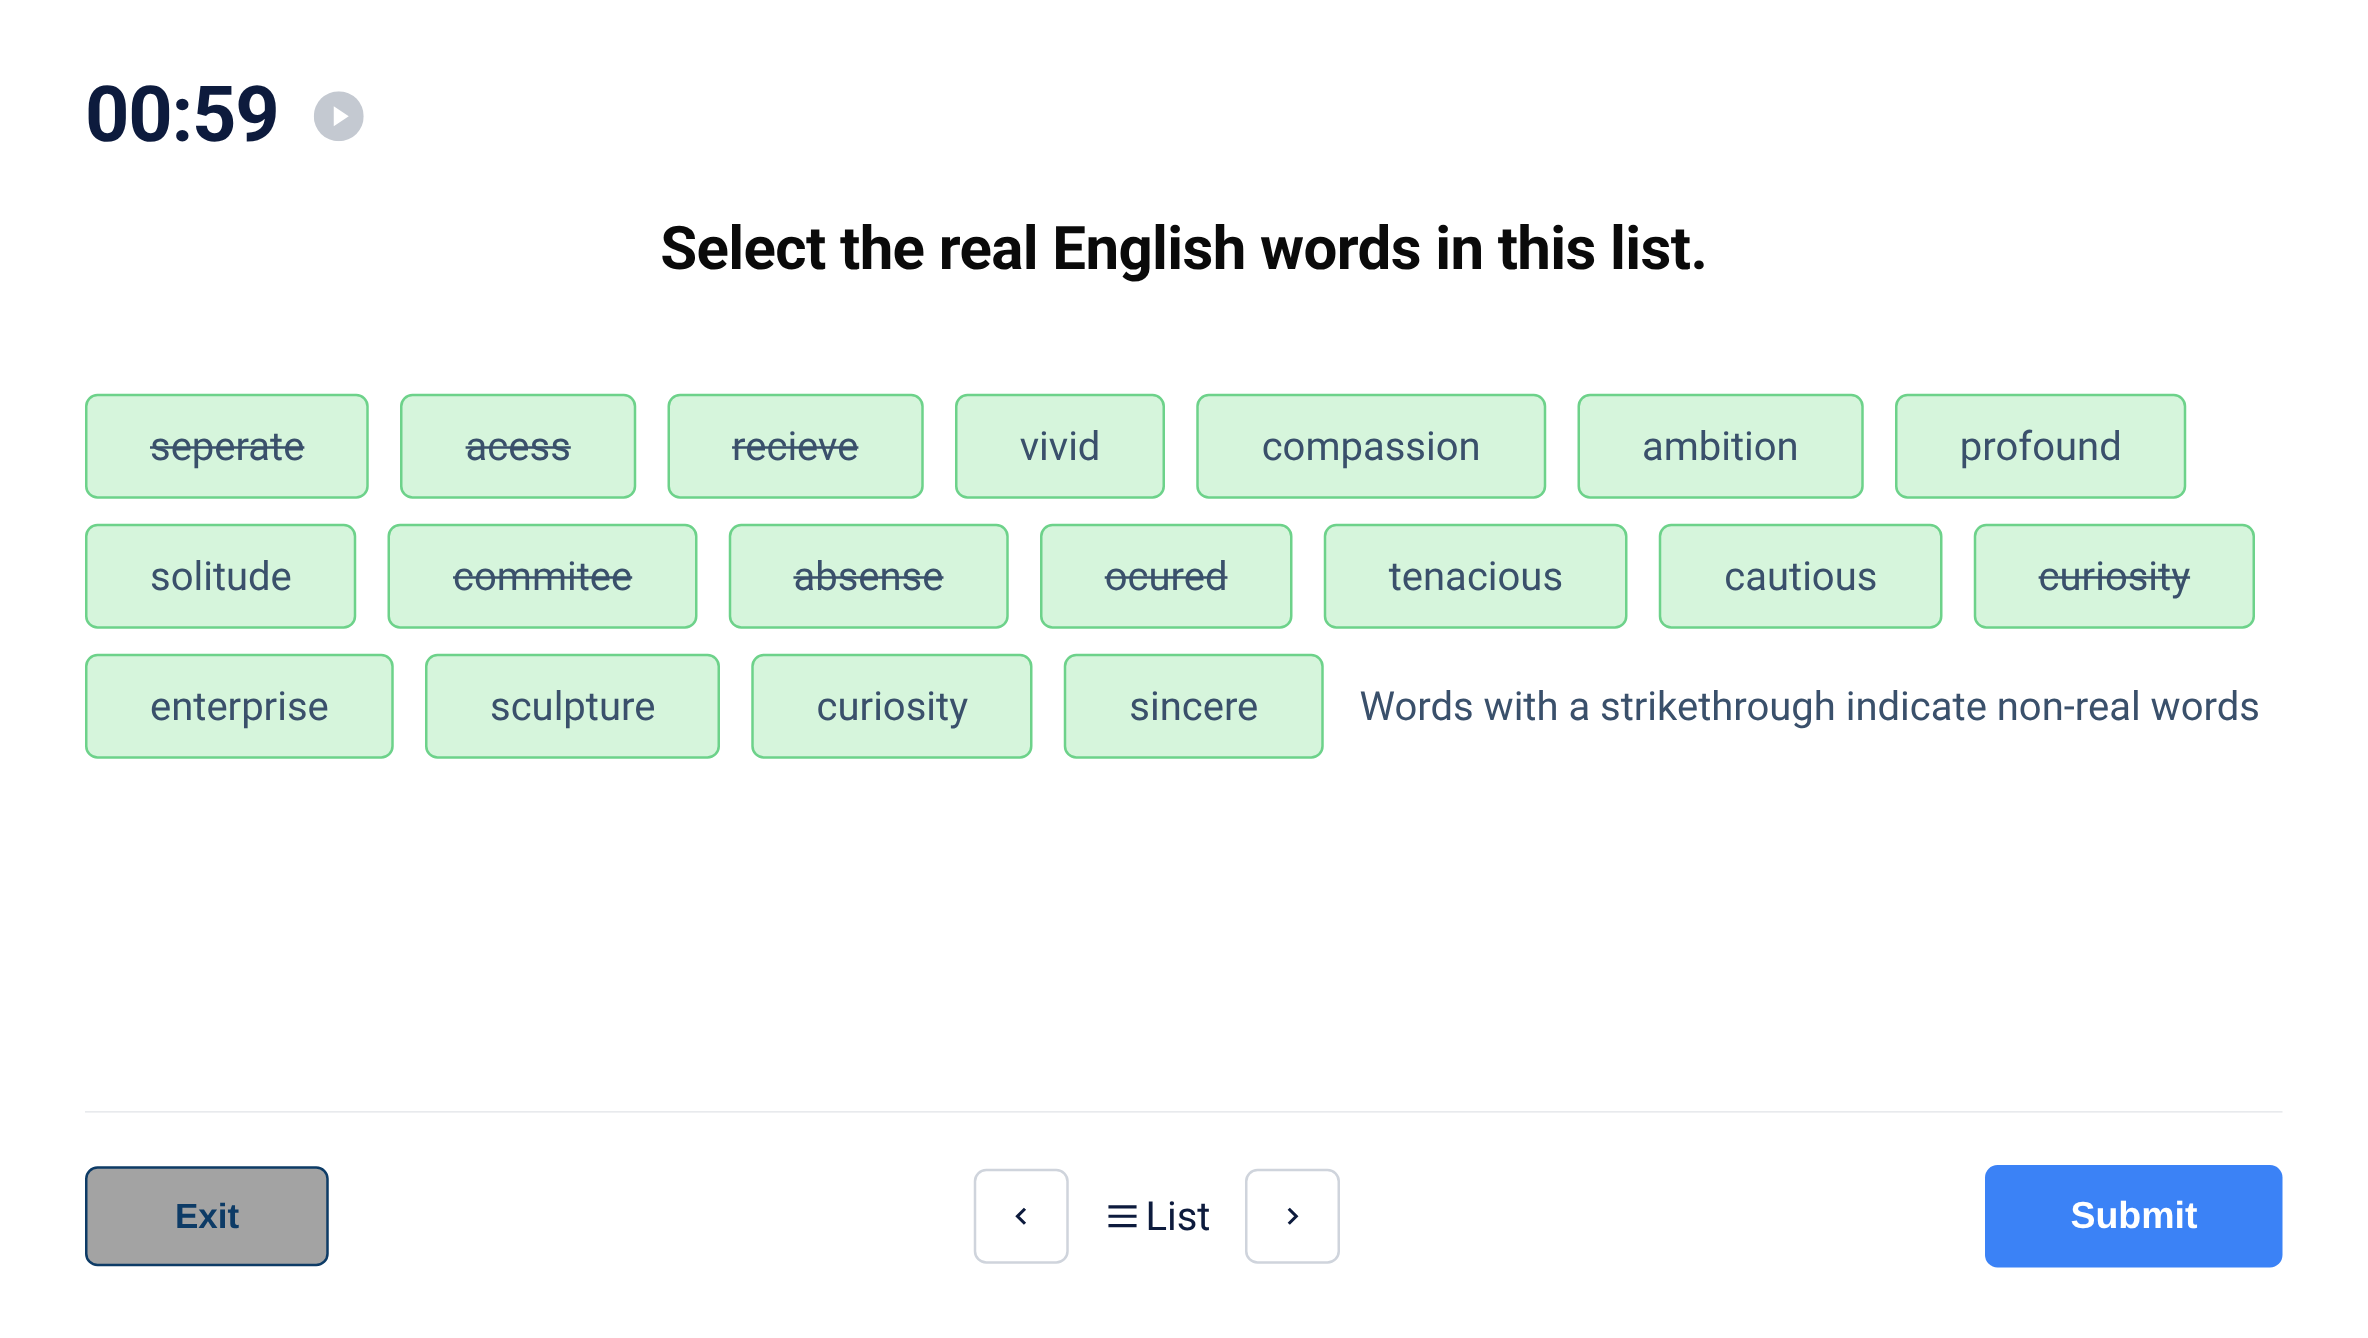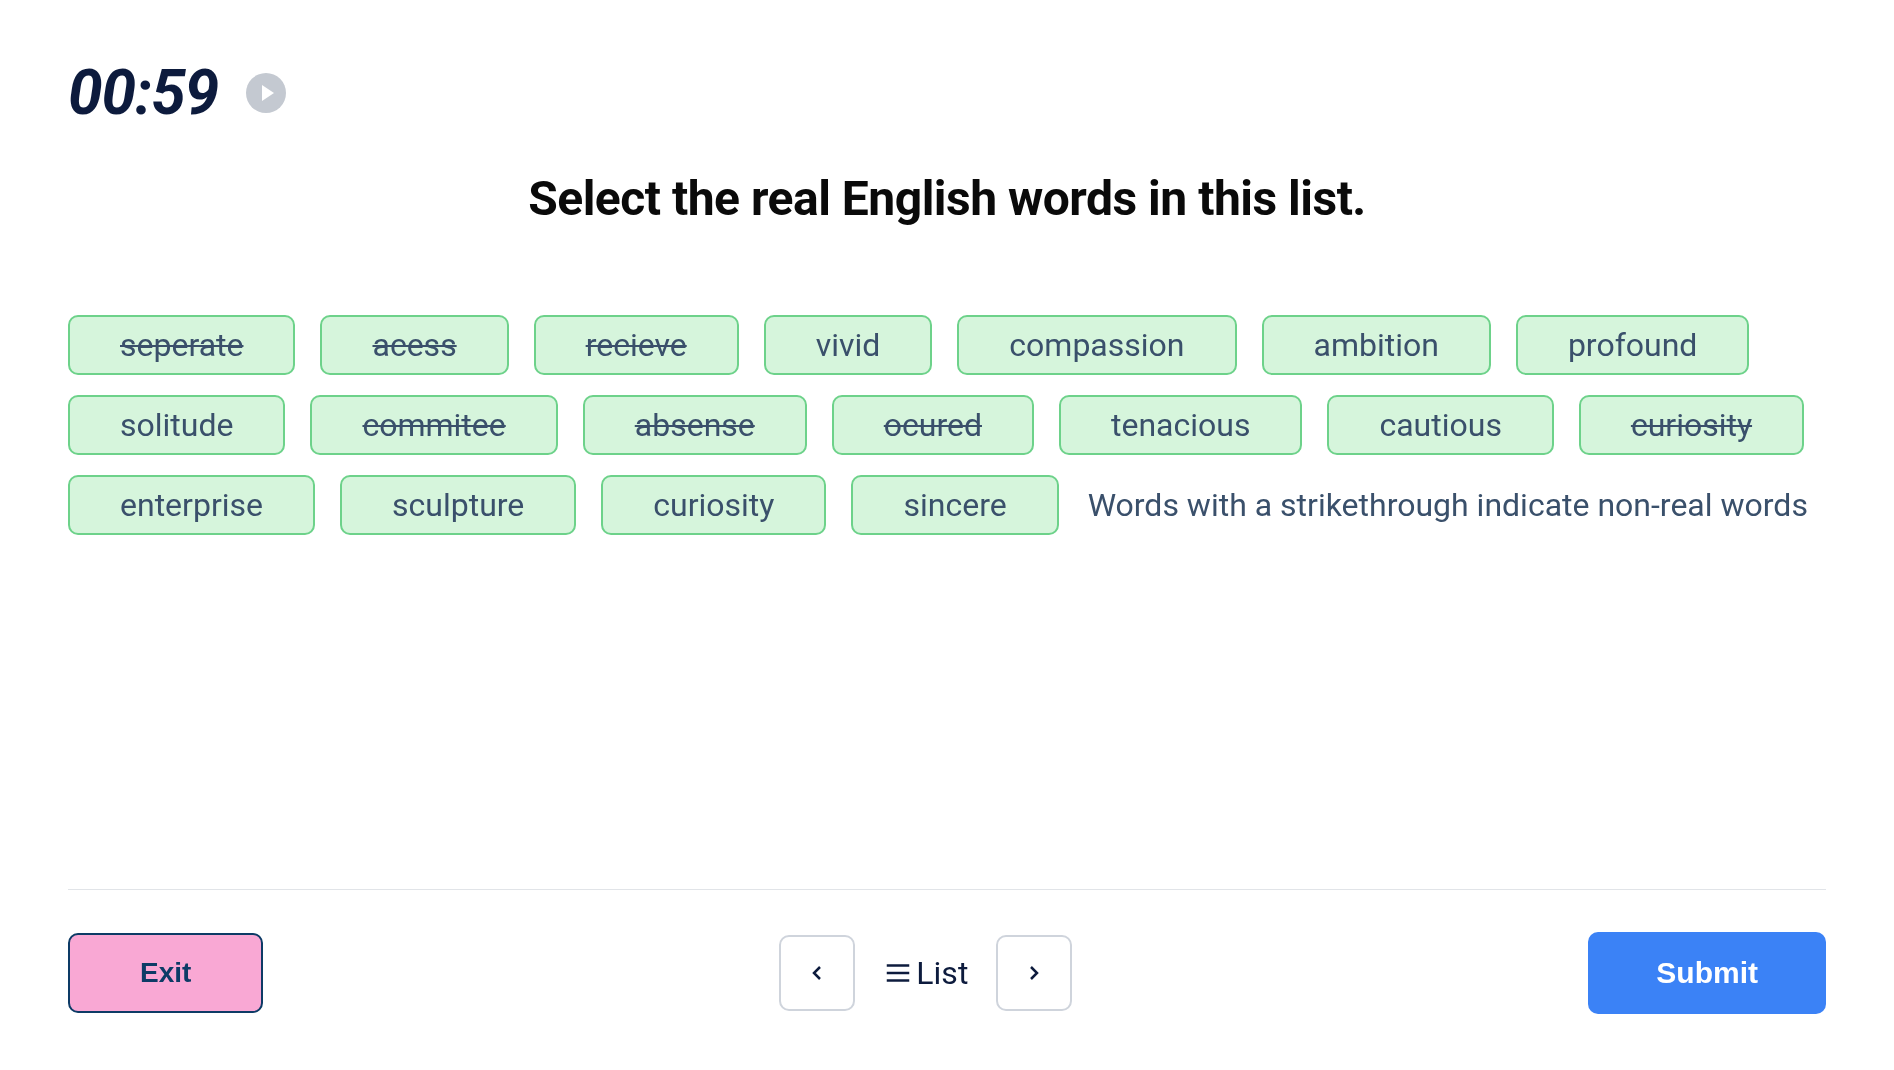--- a/index.html
+++ b/index.html
@@ -14,21 +14,20 @@
       height: 1070px;
       position: relative;
     }
     .timer-row {
       position: absolute;
       top: 56px;
       left: 68px;
       display: flex;
       align-items: center;
       gap: 28px;
-      font-style: italic;
     }
     .timer {
       font-size: 62px;
       font-weight: 700;
       color: #0d1b3d;
       letter-spacing: -1px;
     }
     .play-icon-btn {
       width: 40px;
       height: 40px;
@@ -66,21 +65,21 @@
       background: #d6f5dc;
       border: 2px solid #6dd28a;
       border-radius: 10px;
       padding: 20px 50px;
       font-size: 32px;
       color: #3a506b;
       cursor: pointer;
       display: inline-flex;
       align-items: center;
       justify-content: center;
-      height: 60px;
+      height: 84px;
     }
     .word-chip.struck {
       text-decoration: line-through;
       text-decoration-thickness: 2px;
     }
     .hint-text {
       font-size: 32px;
       color: #3a506b;
       margin-left: 4px;
     }
@@ -97,21 +96,21 @@
     .divider {
       position: absolute;
       bottom: 180px;
       left: 68px;
       right: 68px;
       height: 1px;
       background: #e1e4e8;
     }
     .exit-btn {
       border: 2px solid #0d3b66;
-      background: #f9a8d4;
+      background: #a3a3a3;
       color: #0d3b66;
       font-size: 28px;
       font-weight: 600;
       padding: 22px 70px;
       border-radius: 10px;
       cursor: pointer;
     }
     .nav-center {
       display: flex;
       align-items: center;

